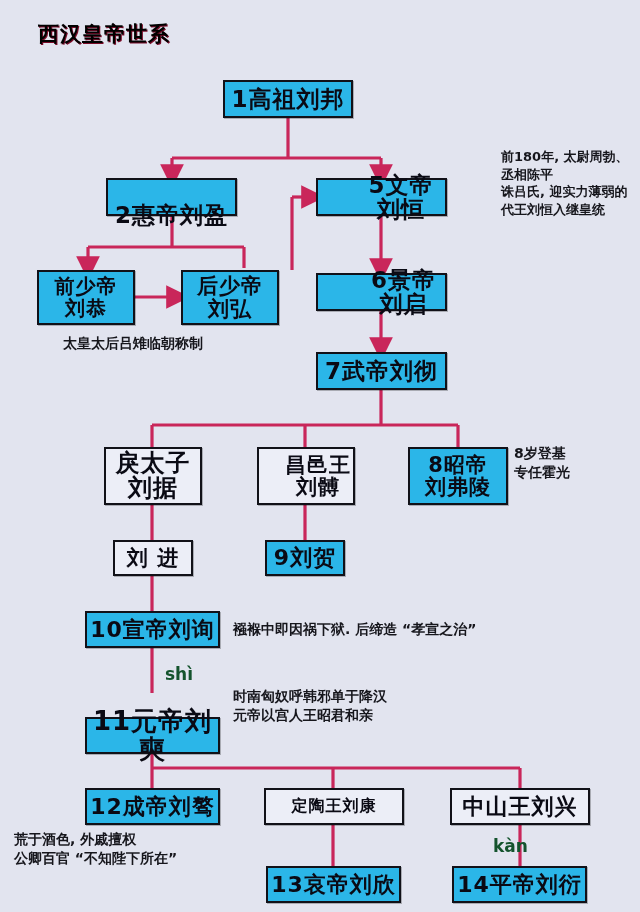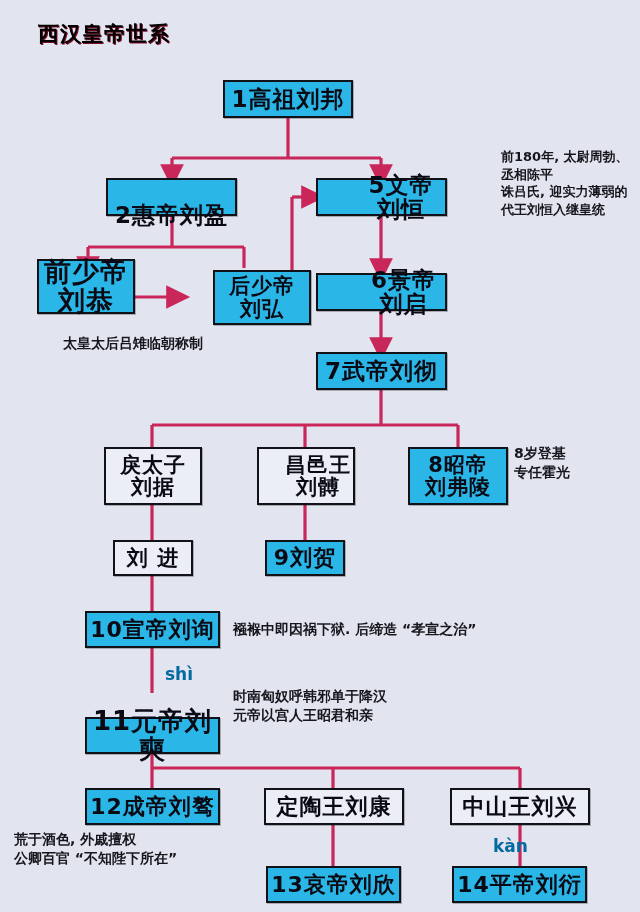--- a/index.html
+++ b/index.html
@@ -43,21 +43,21 @@
     color:#16161c;
     font-weight:bold;
     font-size:13px;
     line-height:1.35;
     font-family:"DejaVu Sans","Liberation Sans",sans-serif;
     white-space:pre-line;
   }
 
   .pinyin{
     position:absolute;
-    color:#0369a1;
+    color:#14532d;
     font-weight:bold;
     font-size:17px;
     font-family:"DejaVu Sans","Liberation Sans",sans-serif;
   }
 </style>
 </head>
 <body>
 
 <div id="stage">
 
@@ -117,35 +117,35 @@
   <div id="nodes">
       <div class="node" style="left: 223px; top: 80px; width: 130px; height: 38px; font-size: 23px;">
         <span style="white-space: pre-line;">1高祖刘邦</span>
       </div>
       <div class="node" style="left: 106px; top: 178px; width: 131px; height: 38px; font-size: 23px;">
         <span style="white-space: pre-line; margin-top: 36px;">2惠帝刘盈</span>
       </div>
       <div class="node" style="left: 316px; top: 178px; width: 131px; height: 38px; font-size: 23px;">
         <span style="white-space: pre-line; padding-left: 39px;">5文帝刘恒</span>
       </div>
-      <div class="node" style="left: 37px; top: 259px; width: 98px; height: 55px; font-size: 27px;">
+      <div class="node" style="left: 37px; top: 270px; width: 98px; height: 55px; font-size: 20px;">
         <span style="white-space: pre-line;">前少帝
 刘恭</span>
       </div>
-      <div class="node" style="left: 181px; top: 270px; width: 98px; height: 55px; font-size: 21px; margin-left: 32px;">
+      <div class="node" style="left: 181px; top: 270px; width: 98px; height: 55px; font-size: 21px;">
         <span style="white-space: pre-line;">后少帝
 刘弘</span>
       </div>
       <div class="node" style="left: 316px; top: 273px; width: 131px; height: 38px; font-size: 23px;">
         <span style="white-space: pre-line; padding-left: 44px;">6景帝刘启</span>
       </div>
       <div class="node" style="left: 316px; top: 352px; width: 131px; height: 38px; font-size: 23px;">
         <span style="white-space: pre-line;">7武帝刘彻</span>
       </div>
-      <div class="node white" style="left: 104px; top: 447px; width: 98px; height: 58px; font-size: 21px;">
+      <div class="node white" style="left: 104px; top: 447px; width: 98px; height: 58px; font-size: 24px;">
         <span style="white-space: pre-line;">戾太子
 刘据</span>
       </div>
       <div class="node white" style="left: 257px; top: 447px; width: 98px; height: 58px; font-size: 21px;">
         <span style="white-space: pre-line; padding-left: 24px;">昌邑王
 刘髆</span>
       </div>
       <div class="node" style="left: 408px; top: 447px; width: 100px; height: 58px; font-size: 21px;">
         <span style="white-space: pre-line;">8昭帝
 刘弗陵</span>
@@ -158,21 +158,21 @@
       </div>
       <div class="node" style="left: 85px; top: 611px; width: 135px; height: 37px; font-size: 22px;">
         <span style="white-space: pre-line;">10宣帝刘询</span>
       </div>
       <div class="node" style="left: 85px; top: 693px; width: 135px; height: 37px; font-size: 26px; margin-top: 24px;">
         <span style="white-space: pre-line;">11元帝刘奭</span>
       </div>
       <div class="node" style="left: 85px; top: 788px; width: 135px; height: 37px; font-size: 22px;">
         <span style="white-space: pre-line;">12成帝刘骜</span>
       </div>
-      <div class="node white" style="left: 264px; top: 788px; width: 140px; height: 37px; font-size: 22px;">
+      <div class="node white" style="left: 264px; top: 788px; width: 140px; height: 37px; font-size: 16px;">
         <span style="white-space: pre-line;">定陶王刘康</span>
       </div>
       <div class="node white" style="left: 450px; top: 788px; width: 140px; height: 37px; font-size: 22px;">
         <span style="white-space: pre-line;">中山王刘兴</span>
       </div>
       <div class="node" style="left: 266px; top: 866px; width: 135px; height: 37px; font-size: 22px;">
         <span style="white-space: pre-line;">13哀帝刘欣</span>
       </div>
       <div class="node" style="left: 452px; top: 866px; width: 135px; height: 37px; font-size: 22px;">
         <span style="white-space: pre-line;">14平帝刘衍</span>

